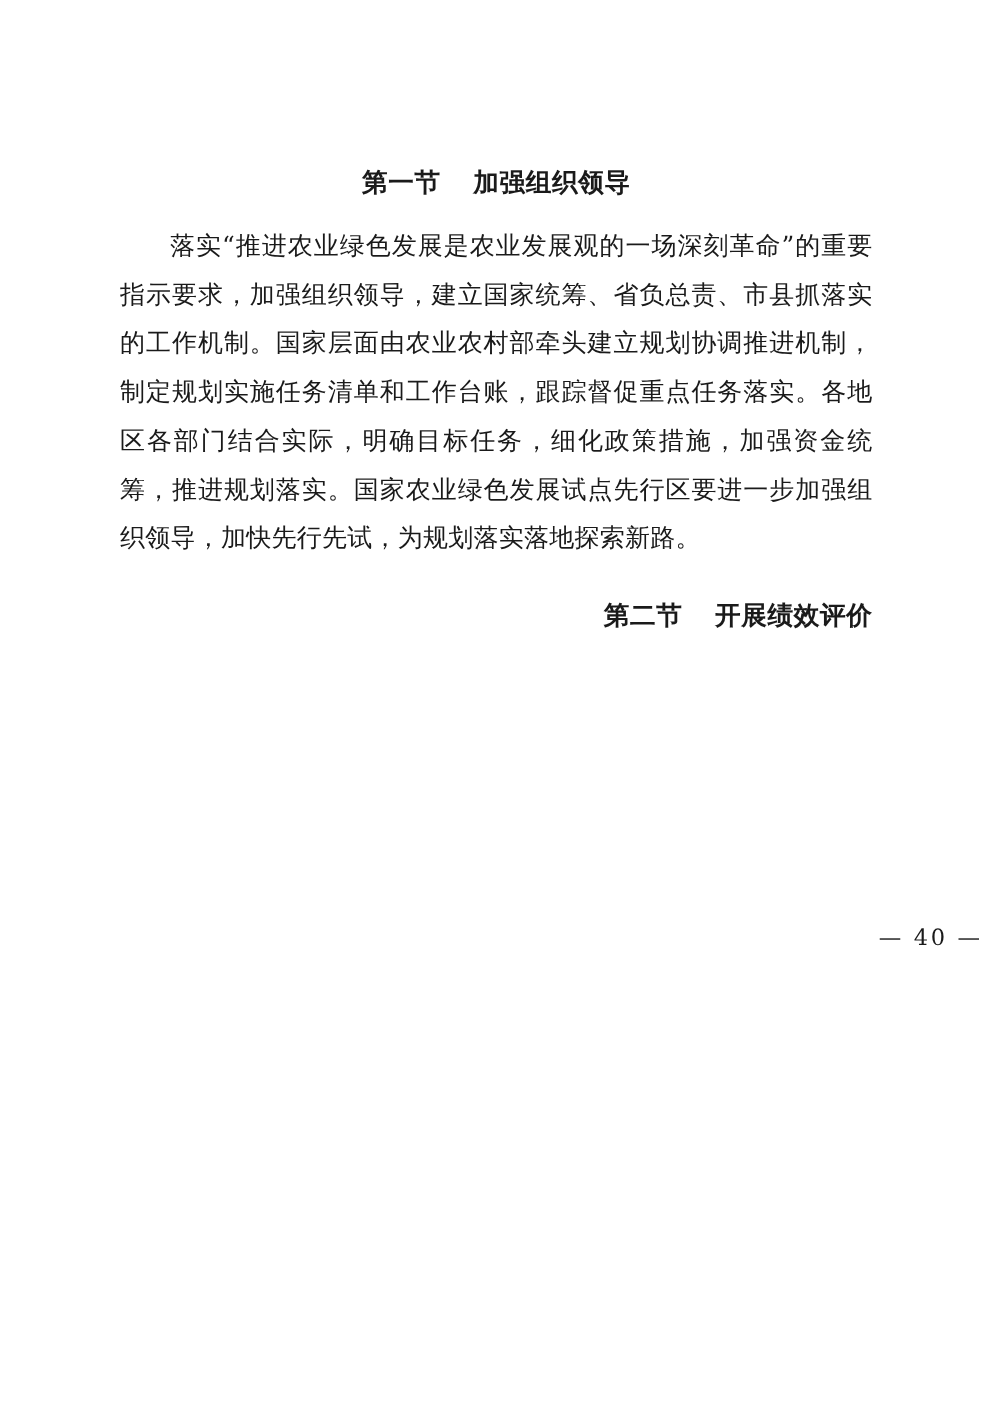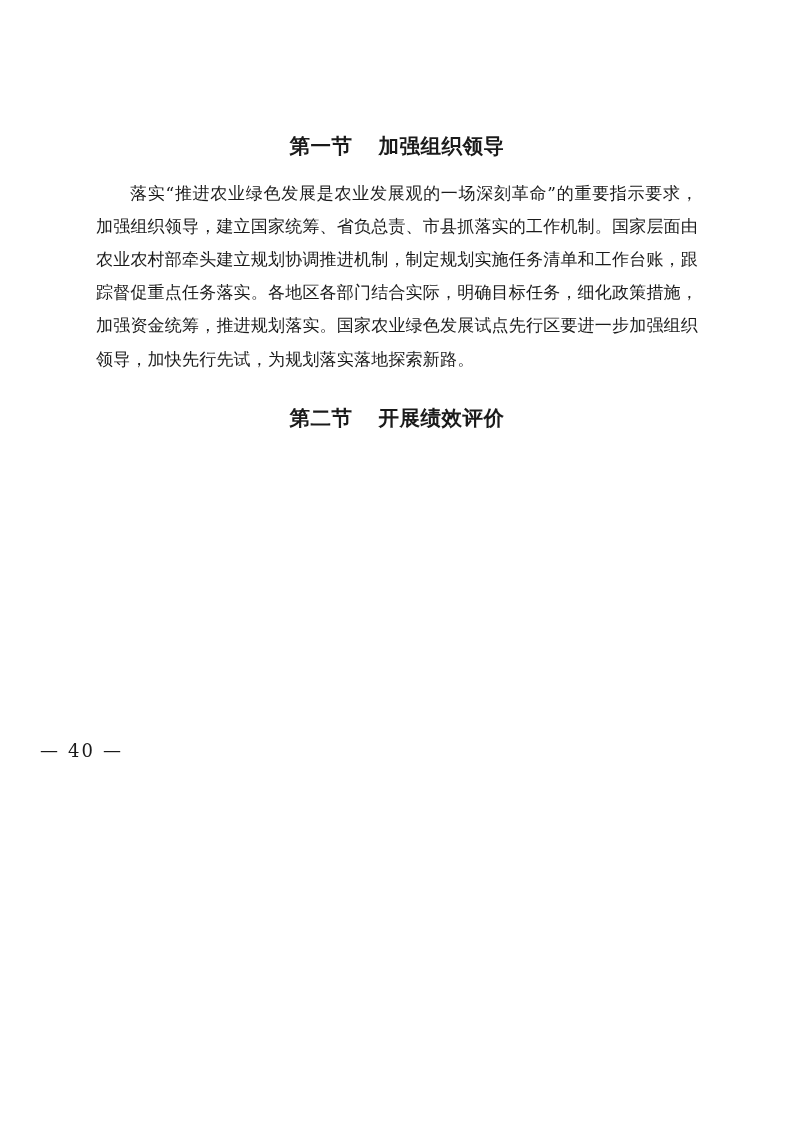--- a/index.html
+++ b/index.html
@@ -30,44 +30,44 @@
     font-weight: 700;
     letter-spacing: 0.5px;
     line-height: 1.6;
     margin: 0 0 14px 0;
   }
   .section-heading .gap {
     display: inline-block;
     width: 26px;
   }
   .body-para {
-    font-size: 17px;
+    font-size: 20px;
     line-height: 1.95;
     text-align: justify;
     text-justify: inter-ideograph;
     text-indent: 2em;
     margin: 0;
     letter-spacing: 0.2px;
   }
   .block-two {
     margin-top: 26px;
   }
   .heading-two {
     margin-top: 4px;
+    text-align: right;
   }
   .page-number {
     position: absolute;
     left: 0;
     right: 0;
     bottom: 78px;
-    text-align: left;
+    text-align: right;
     font-size: 18px;
     letter-spacing: 2px;
     color: #1a1a1a;
-    padding-left: 32px;
   }
   .page-number .dash {
     display: inline-block;
     padding: 0 8px;
   }
 </style>
 </head>
 <body>
 
 <div class="page">

